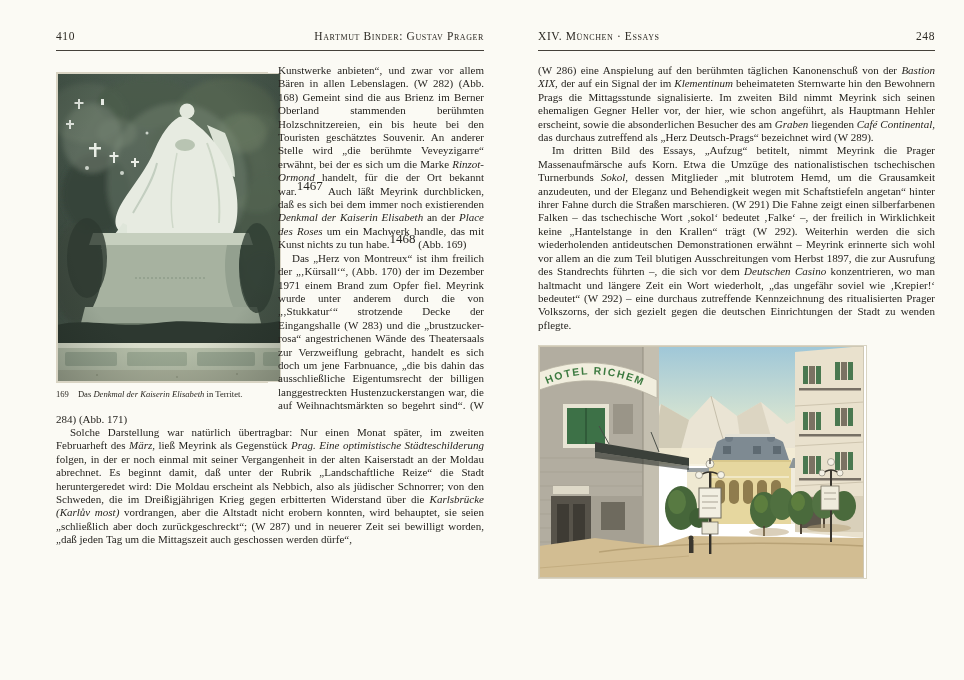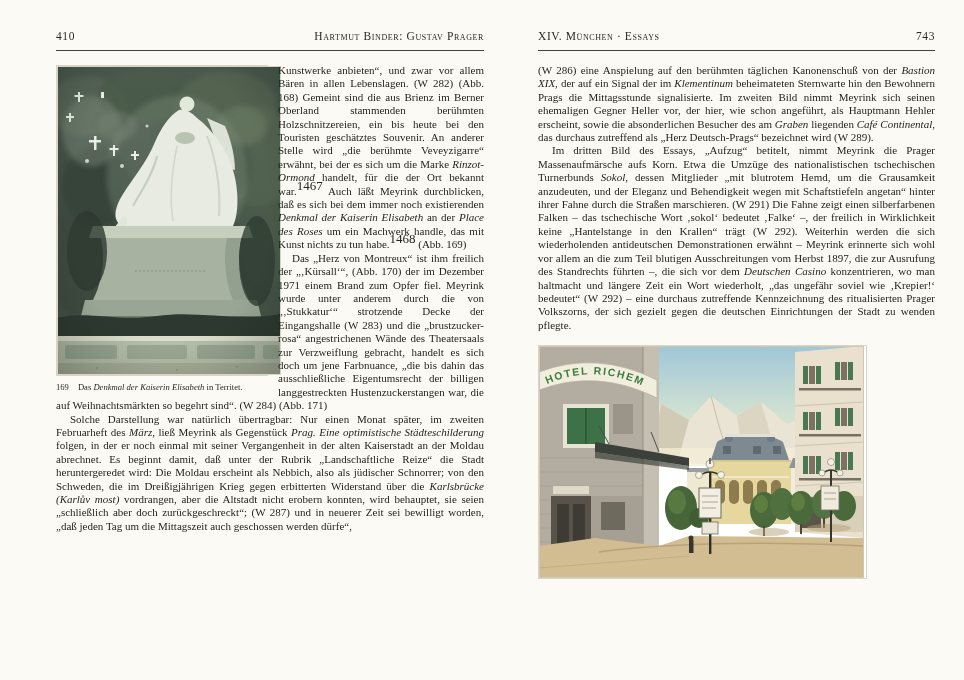--- a/index.html
+++ b/index.html
@@ -21,21 +21,21 @@
   }
   .body-text{
     margin-top:13px;font-size:11px;line-height:13.4px;
     text-align:justify;color:#262420;
   }
   .body-text p{margin:0;}
   .body-text p.indent{text-indent:14px;}
   .body-text i{font-style:italic;}
   sup{font-size:13px;line-height:0;vertical-align:super;}
   figure{margin:0;padding:0;}
-  .fig-left{float:left;width:212px;margin:1px 10px 2px 0;}
+  .fig-left{float:left;width:212px;margin:8px 10px 2px 0;}
   .photo{border:1px solid #d9d4c3;background:#fff;line-height:0;}
   .photo svg{display:block;}
   .caption{
     font-size:8.6px;line-height:10px;color:#2a2721;margin-top:6px;
     text-align:left;text-indent:0;
   }
   .caption .fignum{margin-right:9px;}
   .nowrap{white-space:nowrap;overflow:hidden;}
   .fig-bottom{margin-top:13px;width:329px;}
   .sign-text{font-family:"Liberation Sans", sans-serif;font-weight:bold;font-size:10.5px;letter-spacing:1.6px;fill:#3c7a40;}
@@ -143,21 +143,21 @@
     </figure>
     <p>Kunstwerke anbieten“, und zwar vor allem Bären in allen Lebenslagen. (W 282) (Abb. 168) Gemeint sind die aus Brienz im Berner Oberland stammenden berühmten Holzschnitzereien, ein bis heute bei den Touristen geschätztes Souvenir. An anderer Stelle wird „die berühmte Veveyzigarre“ erwähnt, bei der es sich um die Marke <i>Rinzot-Ormond</i> handelt, für die der Ort bekannt war.<sup>1467</sup> Auch läßt Meyrink durchblicken, daß es sich bei dem immer noch existierenden <i>Denkmal der Kaiserin Elisabeth</i> an der <i>Place des Roses</i> um ein Machwerk handle, das mit Kunst nichts zu tun habe.<sup>1468</sup> (Abb. 169)</p>
     <p class="indent">Das „Herz von Montreux“ ist ihm freilich der „‚Kürsall‘“, (Abb. 170) der im Dezember 1971 einem Brand zum Opfer fiel. Meyrink wurde unter anderem durch die von „‚Stukkatur‘“ strotzende Decke der Eingangshalle (W 283) und die „brustzucker-rosa“ angestrichenen Wände des Theatersaals zur Verzweiflung gebracht, handelt es sich doch um jene Farbnuance, „die bis dahin das ausschließliche Eigentumsrecht der billigen langgestreckten Hustenzuckerstangen war, die auf Weihnachtsmärkten so begehrt sind“. (W 284) (Abb. 171)</p>
     <p class="indent">Solche Darstellung war natürlich übertragbar: Nur einen Monat später, im zweiten Februarheft des <i>März</i>, ließ Meyrink als Gegenstück <i>Prag. Eine optimistische Städteschilderung</i> folgen, in der er noch einmal mit seiner Vergangenheit in der alten Kaiserstadt an der Moldau abrechnet. Es beginnt damit, daß unter der Rubrik „Landschaftliche Reize“ die Stadt heruntergeredet wird: Die Moldau erscheint als Nebbich, also als jüdischer Schnorrer; von den Schweden, die im Dreißigjährigen Krieg gegen erbitterten Widerstand über die <i>Karlsbrücke (Karlův most)</i> vordrangen, aber die Altstadt nicht erobern konnten, wird behauptet, sie seien „schließlich aber doch zurückgeschreckt“; (W 287) und in neuerer Zeit sei bewilligt worden, „daß jeden Tag um die Mittagszeit auch geschossen werden dürfe“,</p>
   </div>
 </div>
 
 <div class="page" id="page-right">
   <div class="pg-header">
     <span>XIV. München · Essays</span>
-    <span>743</span>
+    <span>248</span>
   </div>
   <div class="body-text">
     <p>(W 286) eine Anspielung auf den berühmten täglichen Kanonenschuß von der <i>Bastion XIX</i>, der auf ein Signal der im <i>Klementinum</i> beheimateten Sternwarte hin den Bewohnern Prags die Mittagsstunde signalisierte. Im zweiten Bild nimmt Meyrink sich seinen ehemaligen Gegner Heller vor, der hier, wie schon angeführt, als Hauptmann Hehler erscheint, sowie die absonderlichen Besucher des am <i>Graben</i> liegenden <i>Café Continental</i>, das durchaus zutreffend als „Herz Deutsch-Prags“ bezeichnet wird (W 289).</p>
     <p class="indent">Im dritten Bild des Essays, „Aufzug“ betitelt, nimmt Meyrink die Prager Massenaufmärsche aufs Korn. Etwa die Umzüge des nationalistischen tschechischen Turnerbunds <i>Sokol</i>, dessen Mitglieder „mit blutrotem Hemd, um die Grausamkeit anzudeuten, und der Eleganz und Behendigkeit wegen mit Schaftstiefeln angetan“ hinter ihrer Fahne durch die Straßen marschieren. (W 291) Die Fahne zeigt einen silberfarbenen Falken – das tschechische Wort ‚sokol‘ bedeutet ‚Falke‘ –, der freilich in Wirklichkeit keine „Hantelstange in den Krallen“ trägt (W 292). Weiterhin werden die sich wiederholenden antideutschen Demonstrationen erwähnt – Meyrink erinnerte sich wohl vor allem an die zum Teil blutigen Ausschreitungen vom Herbst 1897, die zur Ausrufung des Standrechts führten –, die sich vor dem <i>Deutschen Casino</i> konzentrieren, wo man haltmacht und längere Zeit ein Wort wiederholt, „das ungefähr soviel wie ‚Krepier!‘ bedeutet“ (W 292) – eine durchaus zutreffende Kennzeichnung des ritualisierten Prager Volkszorns, der sich gezielt gegen die deutschen Einrichtungen der Stadt zu wenden pflegte.</p>
     <figure class="fig-bottom">
       <div class="photo">
         <svg viewBox="0 0 325 232" width="325" height="232">
           <defs>
             <linearGradient id="sky" x1="0" y1="0" x2="0" y2="1">
               <stop offset="0" stop-color="#9fc7d8"></stop>

